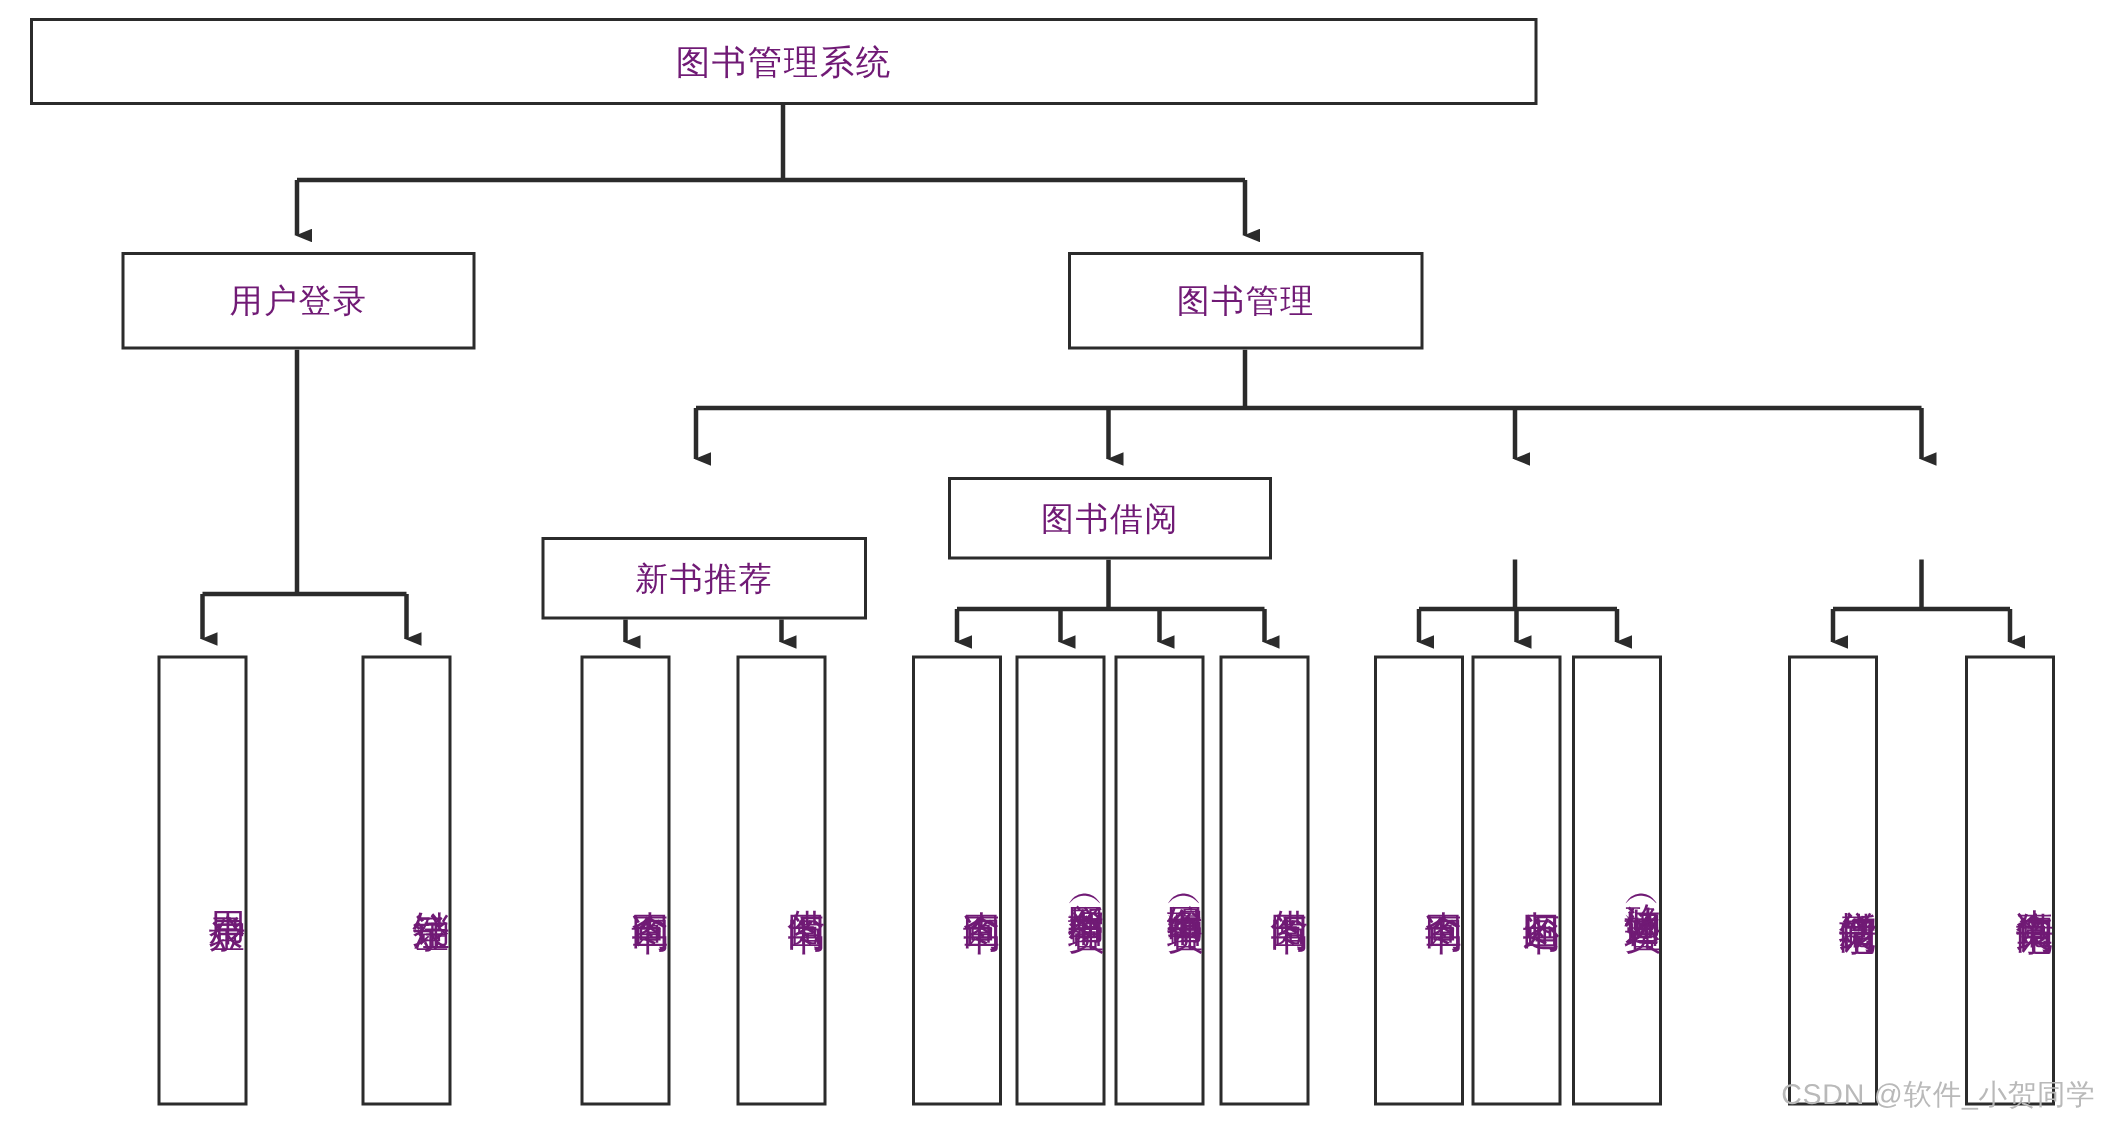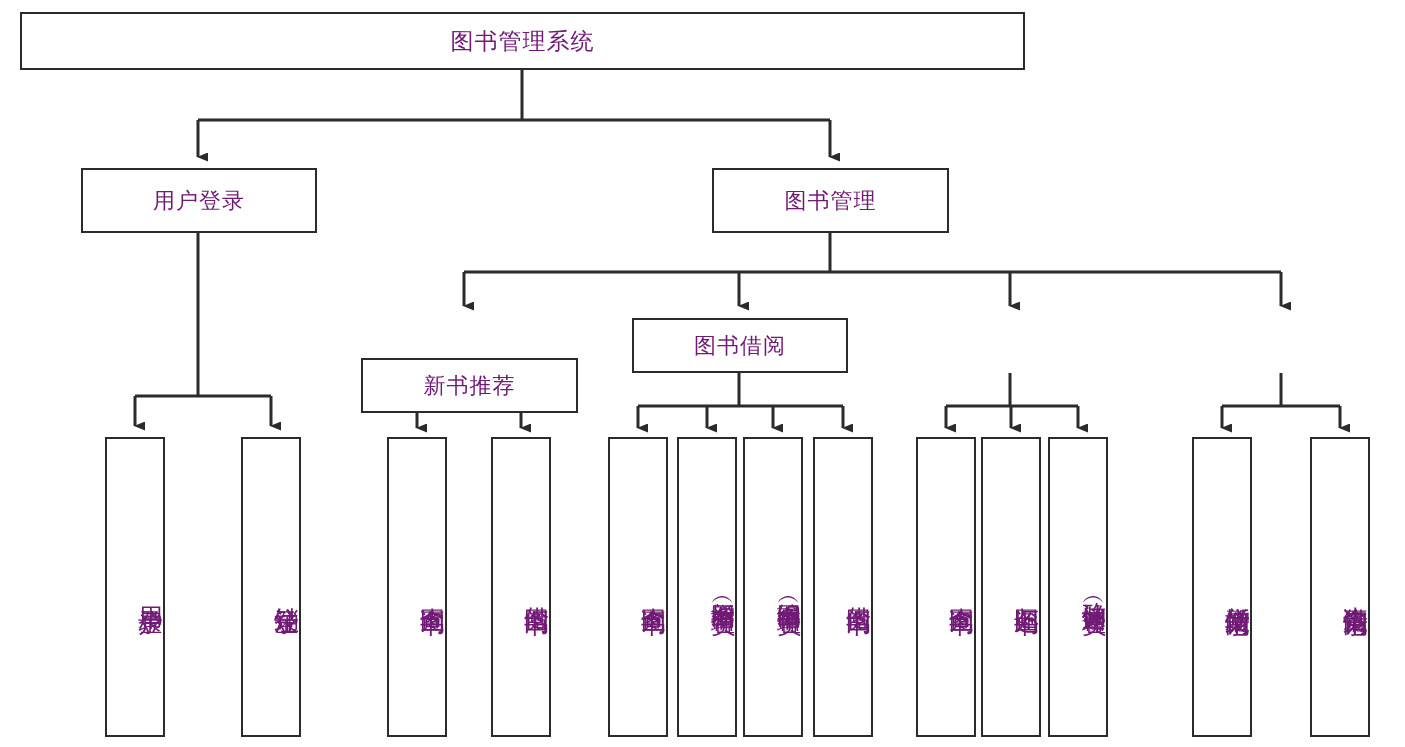--- a/index.html
+++ b/index.html
@@ -125,14 +125,15 @@
   <div class="node v tall" style="left:743px;top:437px;width:60px;height:300px;">编辑图书（管理员）</div>
   <div class="node v" style="left:813px;top:437px;width:60px;height:300px;">借阅图书</div>
 
   <div class="node v" style="left:916px;top:437px;width:60px;height:300px;">查询图书</div>
   <div class="node v" style="left:981px;top:437px;width:60px;height:300px;">归还图书</div>
   <div class="node v tall" style="left:1048px;top:437px;width:60px;height:300px;">确认归还（管理员）</div>
 
   <div class="node v" style="left:1192px;top:437px;width:60px;height:300px;">新增借阅记录</div>
   <div class="node v" style="left:1310px;top:437px;width:60px;height:300px;">查询借阅记录</div>
 
+  <div class="watermark">CSDN @软件_小贺同学</div>
 
 </div>
 
 </body></html>

